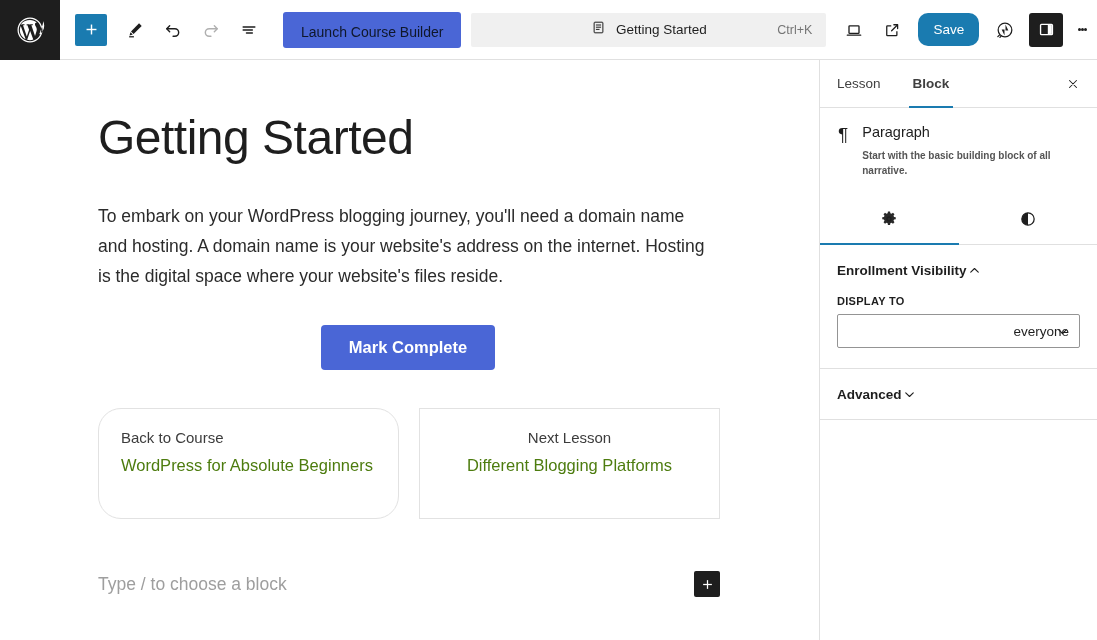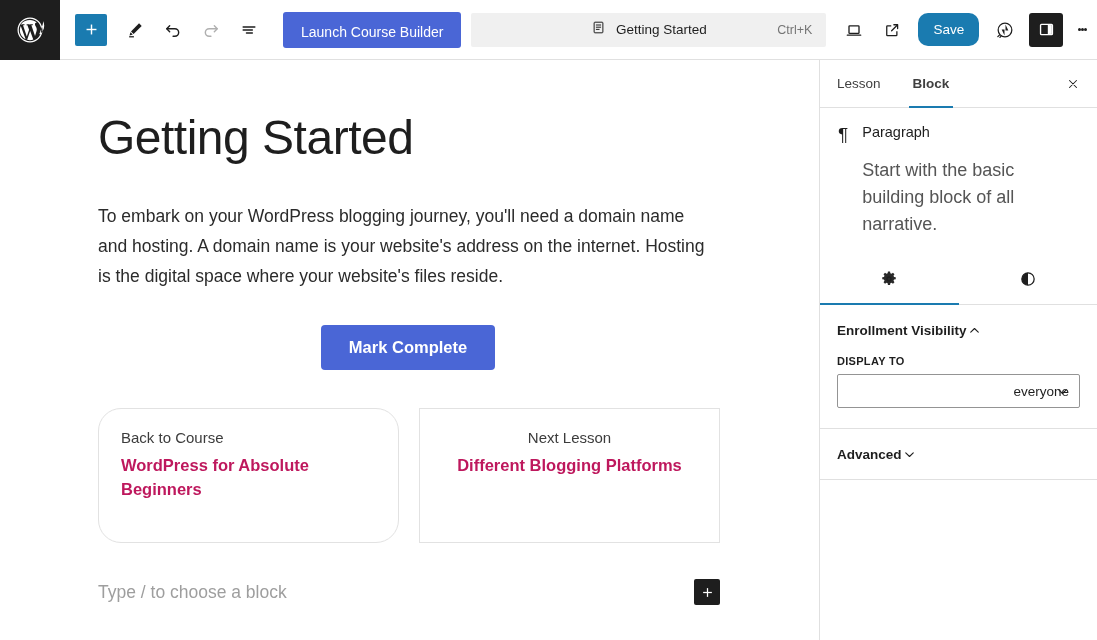--- a/index.html
+++ b/index.html
@@ -35,21 +35,21 @@
   }
   .tb-btn.add {
     background: #1a7bb0; border-radius: 2px;
     width: 32px; height: 32px; margin-right: 8px;
   }
   .tb-btn.disabled { opacity: .35; }
 
   .builder-btn {
     margin-left: 14px;
     background: #4a66d6;
-    color: #ffffff;
+    color: #0f172a;
     border: none; border-radius: 3px;
     height: 36px; padding: 12px 18px;
     font-size: 14px; font-family: "Liberation Sans", sans-serif;
     cursor: pointer; white-space: nowrap;
   }
 
   .cmdbar {
     margin-left: 8px;
     width: 355px; height: 34px;
     background: #f0f0f0;
@@ -105,25 +105,25 @@
   }
   .nav-cards { margin-top: 38px; display: flex; gap: 20px; max-width: 622px; }
   .nav-card {
     border: 1px solid #e2e2e2; background: #fff;
     padding: 20px 22px; flex: 1 1 0; min-height: 92px;
   }
   .nav-card.prev { text-align: left; padding-bottom: 40px; border-radius: 23px; }
   .nav-card.next { text-align: center; }
   .nav-card .kicker { font-size: 15px; color: #3c3c3c; }
   .nav-card .cname {
-    margin-top: 8px; font-size: 16.5px; font-weight: bold;
-    color: #be185d; line-height: 1.45;
+    margin-top: 8px; font-size: 16.5px; font-weight: normal;
+    color: #4d7c0f; line-height: 1.45;
   }
   .empty-block {
-    margin-top: 36px; display: flex; align-items: center;
+    margin-top: 52px; display: flex; align-items: center;
     justify-content: space-between; max-width: 622px;
   }
   .empty-block .ph { font-size: 17.5px; color: #9e9e9e; }
   .plus-sq {
     width: 26px; height: 26px; background: #1e1e1e;
     display: flex; align-items: center; justify-content: center;
     cursor: pointer; border-radius: 2px;
   }
 
   
@@ -148,21 +148,21 @@
     height: 2px; background: #1a7bb0;
   }
   .sb-close {
     margin-left: auto; width: 48px;
     display: flex; align-items: center; justify-content: center; cursor: pointer;
   }
 
   .blockcard { padding: 16px 18px 6px 18px; display: flex; gap: 14px; }
   .blockcard .bicon { font-size: 19px; line-height: 1; color: #1e1e1e; padding-top: 1px; }
   .blockcard .btitle { font-size: 14.5px; color: #1e1e1e; }
-  .blockcard .bdesc { margin-top: 17px; font-size: 18px; color: #555; line-height: 1.5; }
+  .blockcard .bdesc { margin-top: 8px; font-size: 10px; color: #555; line-height: 1.5; font-weight: bold; }
 
   .icon-tabs { display: flex; border-bottom: 1px solid #e0e0e0; margin-top: 14px; }
   .icon-tab {
     flex: 1 1 0; height: 46px; display: flex;
     align-items: center; justify-content: center; cursor: pointer; position: relative;
   }
   .icon-tab.active::after {
     content: ""; position: absolute; left: 0; right: 0; bottom: -1px;
     height: 2px; background: #1a7bb0;
   }

